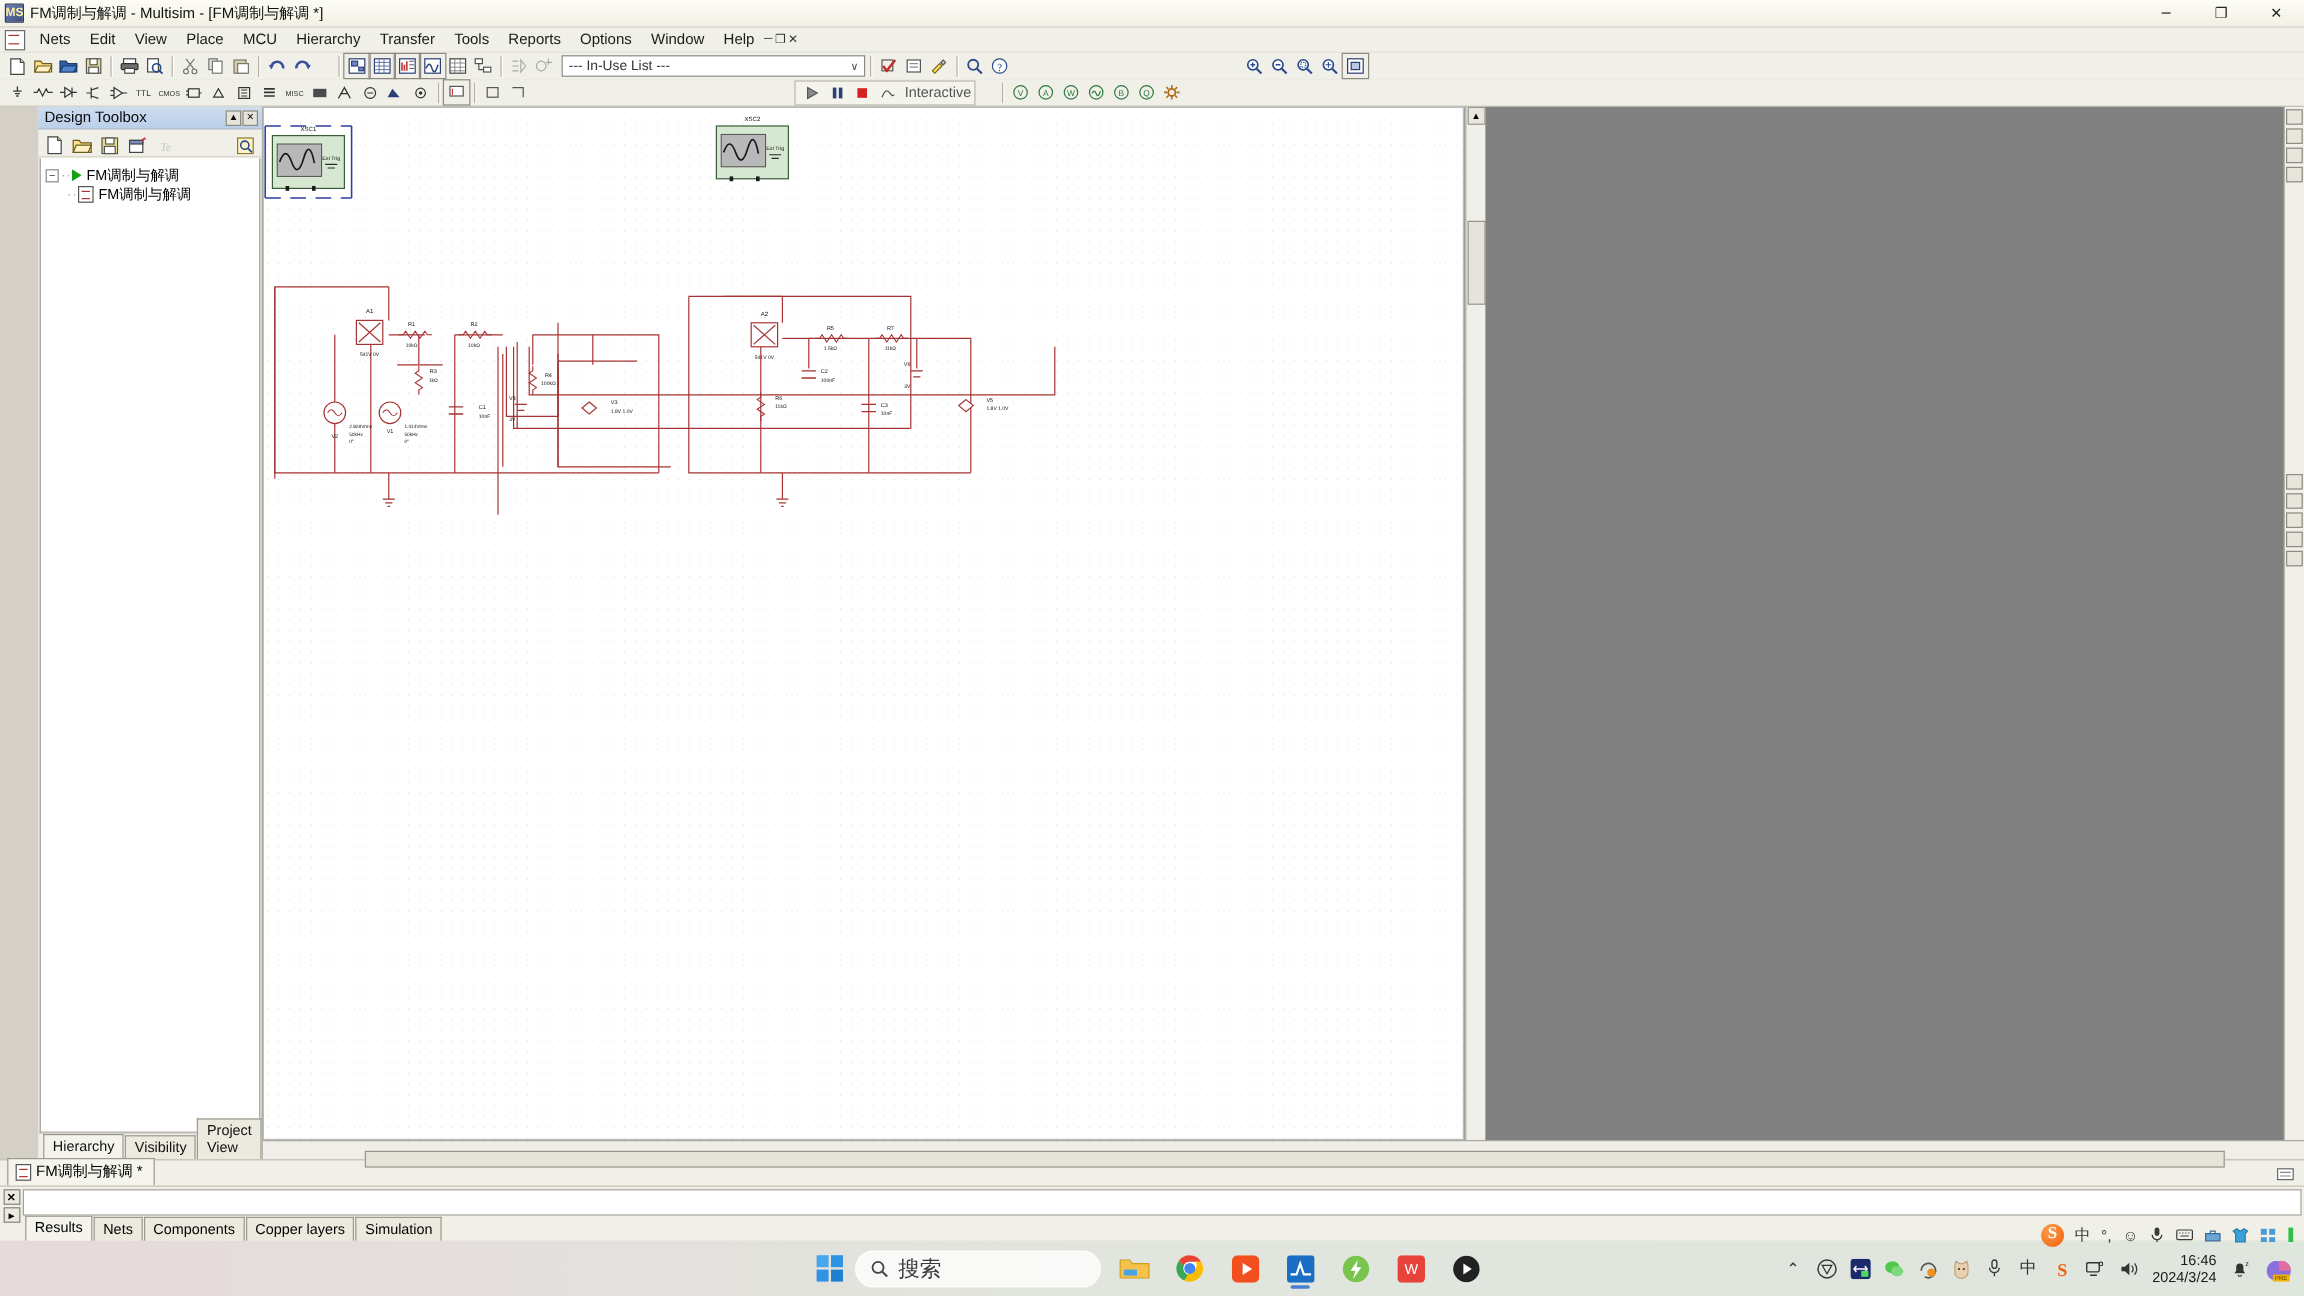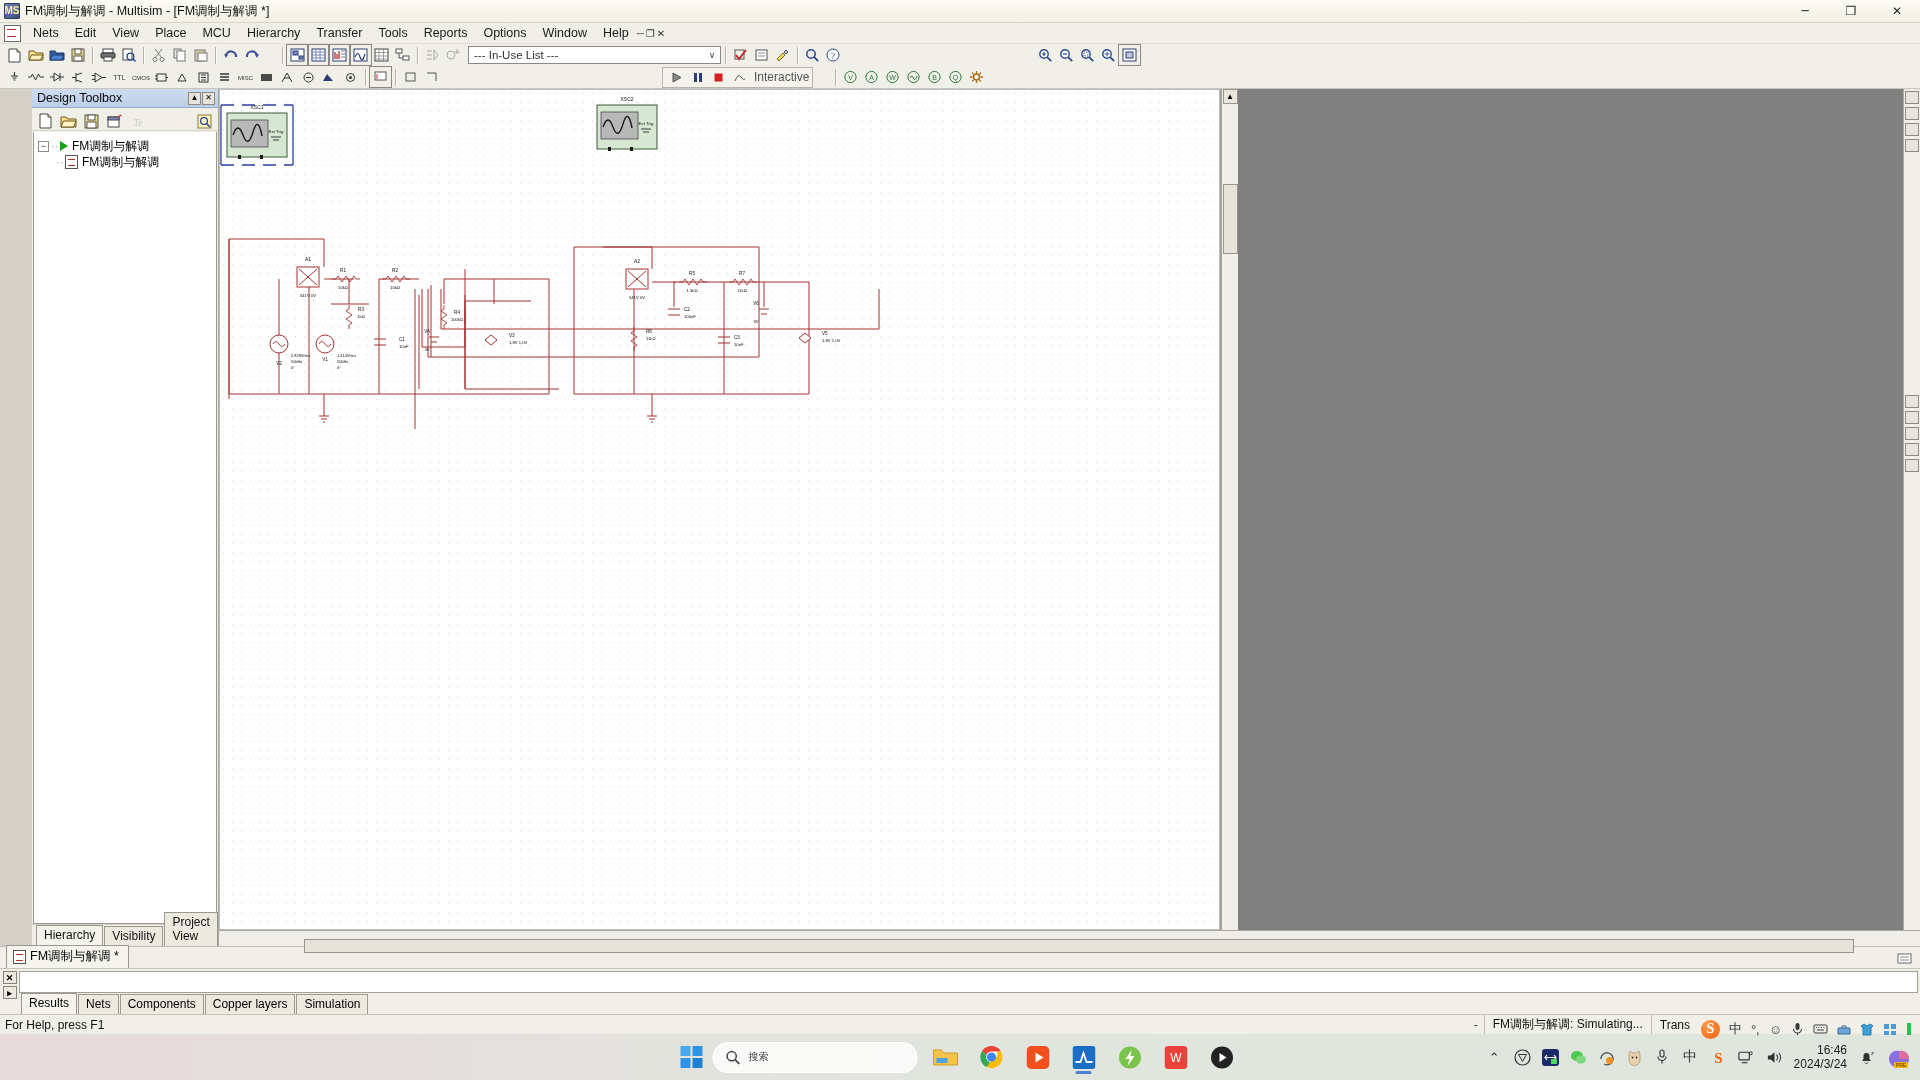--- a/index.html
+++ b/index.html
@@ -207,21 +207,21 @@
   }
   .tb-center { position: absolute; left: 50%; transform: translateX(-50%); display: flex; align-items: center; gap: 10px; }
   .start-ico { width: 22px; height: 22px; display:grid; grid-template-columns:1fr 1fr; grid-template-rows:1fr 1fr; gap:2px;}
   .start-ico i { background:#2b8fe0; display:block; }
   .start-ico i:nth-child(1){background:#48a7ee}
   .start-ico i:nth-child(2){background:#2f93e6}
   .start-ico i:nth-child(3){background:#2f93e6}
   .start-ico i:nth-child(4){background:#1f7fd0}
   .search-pill {
     width: 205px; height: 31px; background: rgba(255,255,255,.78); border-radius: 16px;
-    display: flex; align-items: center; gap: 8px; padding: 0 12px; color: #3a3a3a; font-size: 10px;
+    display: flex; align-items: center; gap: 8px; padding: 0 12px; color: #3a3a3a; font-size: 18px;
     border: 1px solid rgba(255,255,255,.9);
   }
   .tbapp { width: 36px; height: 36px; display: flex; align-items: center; justify-content: center; position: relative;}
   .tbapp.active::after { content:""; position:absolute; bottom:1px; left:50%; transform:translateX(-50%);
     width:16px;height:3px;border-radius:2px;background:#4a7fd0;}
   .tray { position: absolute; right: 8px; display: flex; align-items: center; gap: 11px; }
   .tray .clock { font-size: 12px; line-height: 14px; text-align: right; color: #1a1a1a; }
   .tray .ticon { width: 17px; height: 17px; display:flex;align-items:center;justify-content:center;font-size:13px;color:#333;}
 
   
@@ -1013,26 +1013,20 @@
       <div class="ss-tabs">
         <div class="sstab active">Results</div>
         <div class="sstab">Nets</div>
         <div class="sstab">Components</div>
         <div class="sstab">Copper layers</div>
         <div class="sstab">Simulation</div>
       </div>
     </div>
   </div>
 
-  <div class="statusbar">
-    <div class="sb-help">For Help, press F1</div>
-    <div class="sb-mid">-</div>
-    <div class="sb-cell">FM调制与解调: Simulating...</div>
-    <div class="sb-cell" style="padding-right:230px">Trans</div>
-  </div>
 
   <div class="sogou-float">
     <div class="sg-logo">S</div>
     <div class="sico">中</div>
     <div class="sico">°,</div>
     <div class="sico">☺</div>
     <div class="sico">
       <svg width="13" height="14" viewBox="0 0 13 14">
           <rect x="4.5" y="1" width="4" height="7" rx="2" fill="#3a3a3a"></rect>
           <path d="M2.5 7a4 4 0 0 0 8 0M6.5 11v2" stroke="#3a3a3a" fill="none" stroke-width="1.1"></path>

